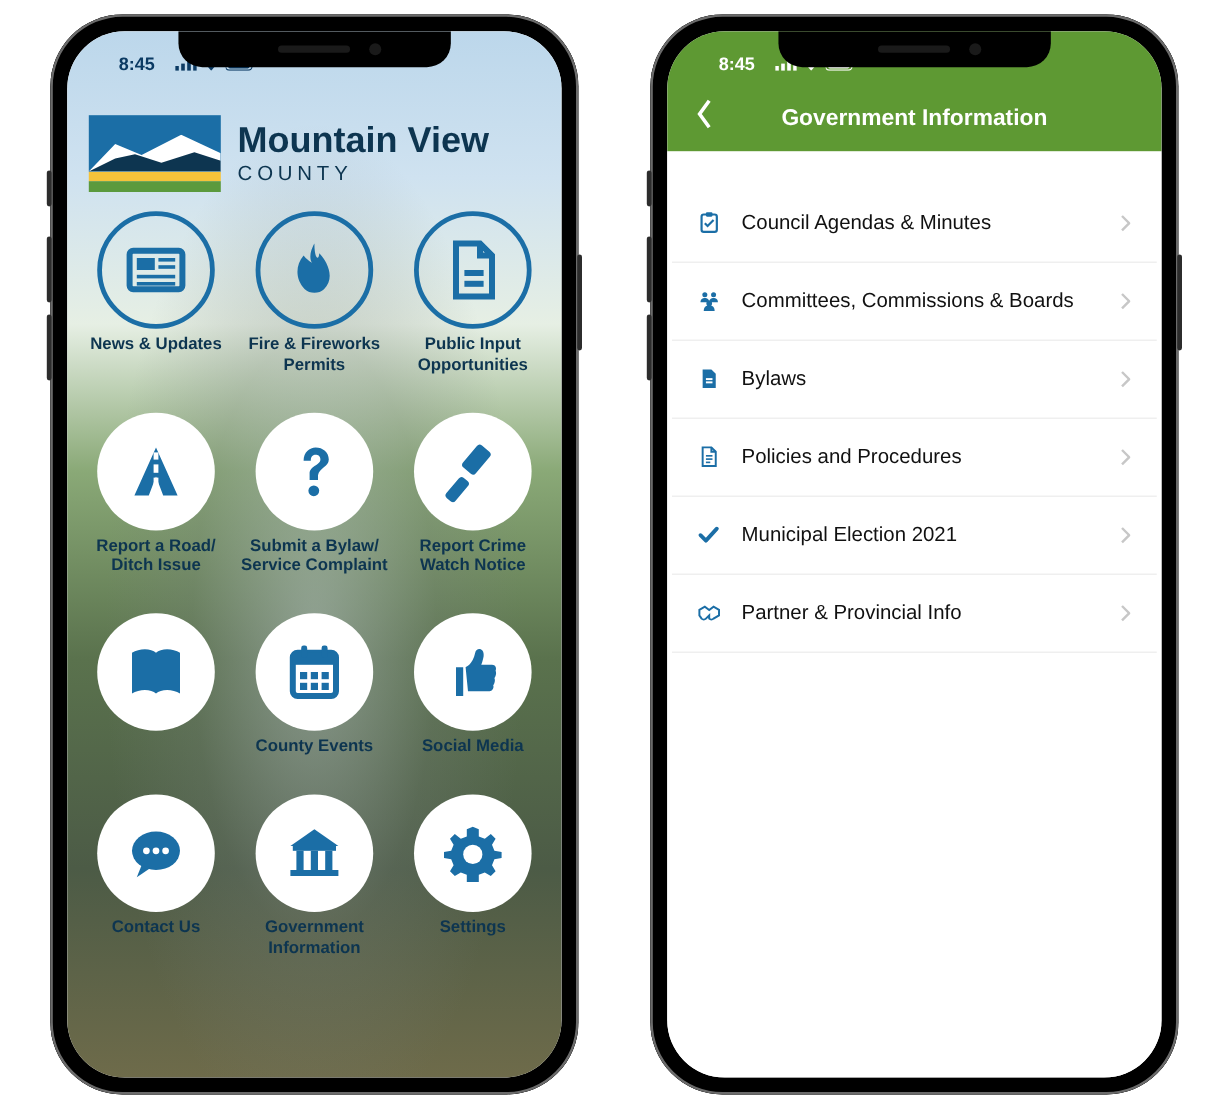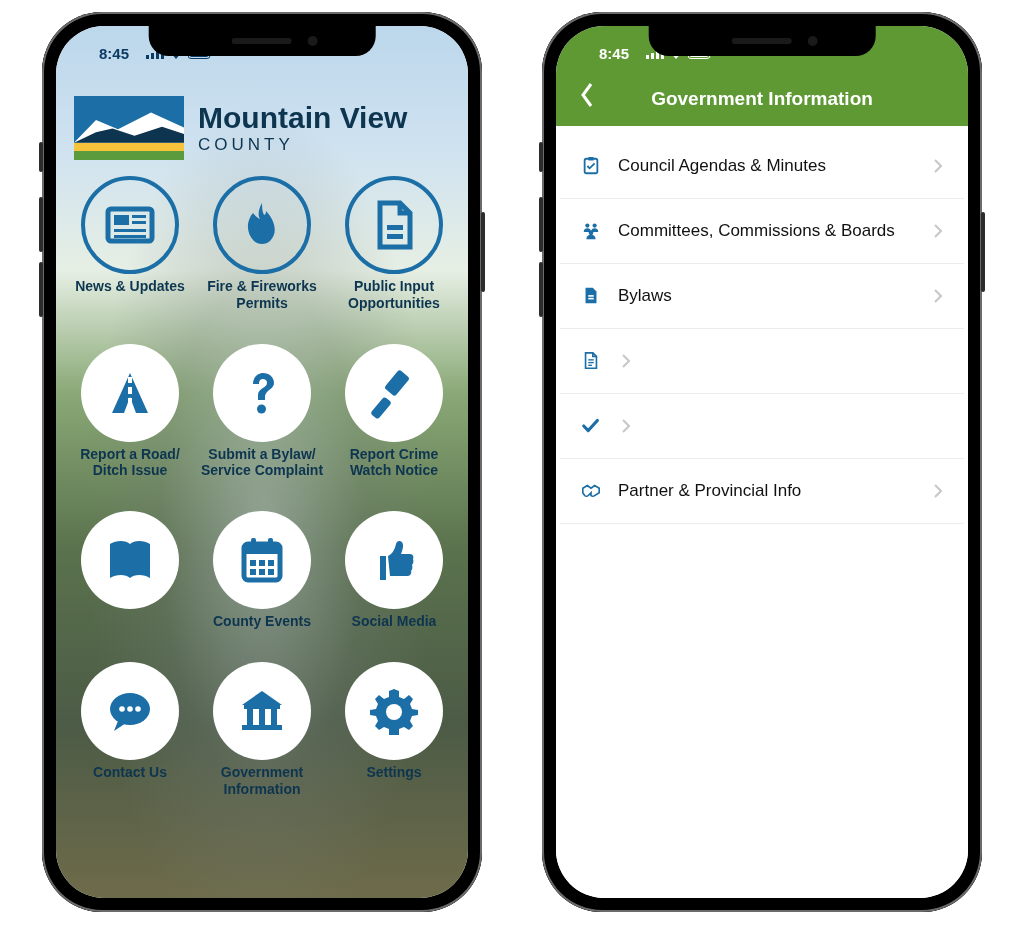--- a/index.html
+++ b/index.html
@@ -160,21 +160,21 @@
     cursor:pointer;
   }
   .header-bar .back svg { width:16px; height:26px; fill:none; stroke:#fff; stroke-width:3; }
   .header-bar .title {
     flex:1; text-align:center; color:#fff;
     font-size:19px; font-weight:700;
   }
   .list {
     position:absolute; top:100px; left:0; right:0; bottom:0;
     background:#fff;
-    padding-top:8px;
+    padding-top:28px;
   }
   .list-row {
     display:flex; align-items:center;
     padding: 22px 18px;
     border-bottom:1px solid #ececec;
     margin: 0 4px;
     cursor:pointer;
   }
   .list-row .row-icon {
     width:26px; display:flex; justify-content:center; margin-right:14px;
@@ -424,32 +424,34 @@
               <polyline points="1,1 7,7 1,13"></polyline>
             </svg>
           </div>
         </div>
         <div class="list-row">
           <div class="row-icon">
             <svg viewBox="0 0 22 22">
               <use href="#ic-doc-lines"></use>
             </svg>
           </div>
+          <div class="row-label">Policies and Procedures</div>
           <div class="chev">
             <svg viewBox="0 0 8 14">
               <polyline points="1,1 7,7 1,13"></polyline>
             </svg>
           </div>
         </div>
         <div class="list-row">
           <div class="row-icon">
             <svg viewBox="0 0 22 22">
               <use href="#ic-check"></use>
             </svg>
           </div>
+          <div class="row-label">Municipal Election 2021</div>
           <div class="chev">
             <svg viewBox="0 0 8 14">
               <polyline points="1,1 7,7 1,13"></polyline>
             </svg>
           </div>
         </div>
         <div class="list-row">
           <div class="row-icon">
             <svg viewBox="0 0 22 22">
               <use href="#ic-handshake"></use>

